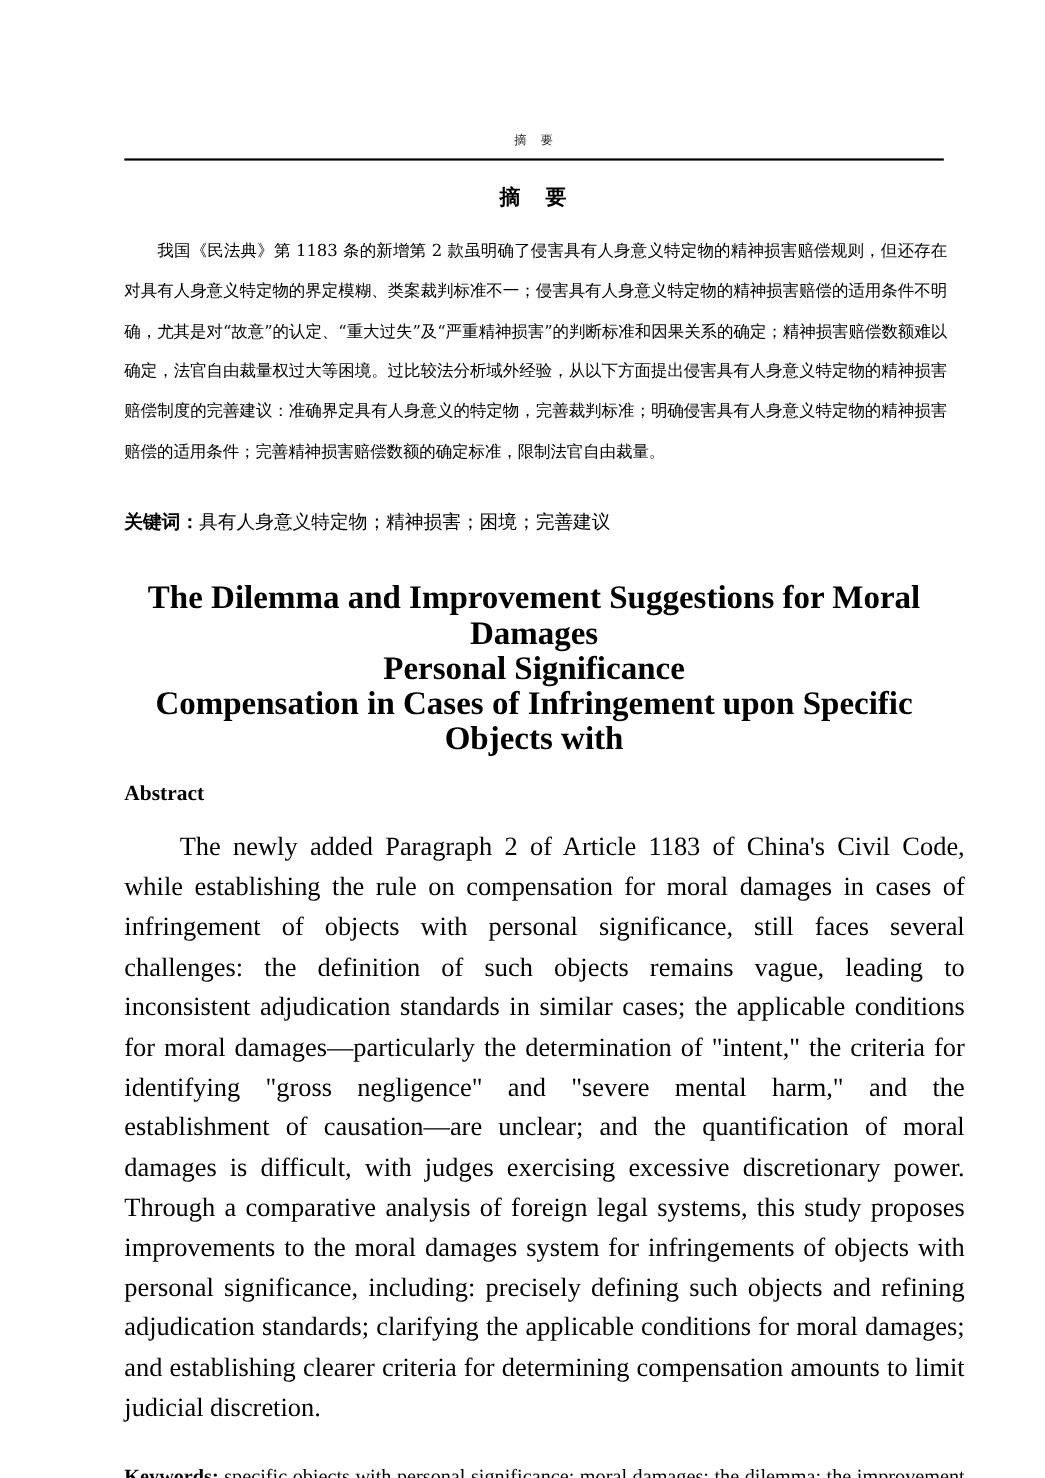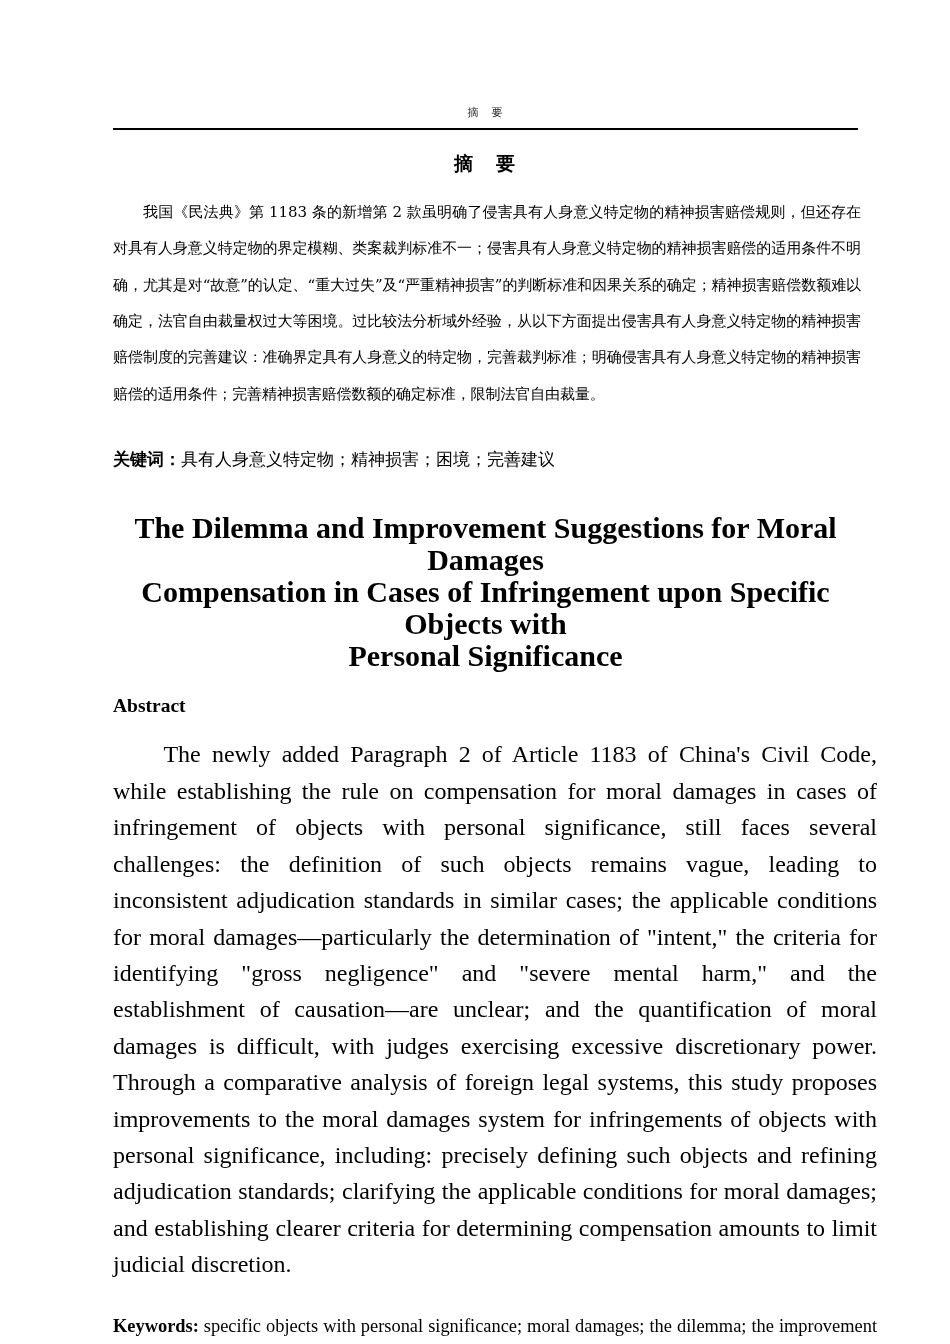--- a/index.html
+++ b/index.html
@@ -11,21 +11,21 @@
     width: 950px;
     height: 1344px;
     position: relative;
     font-family: "Liberation Serif", "DejaVu Serif", serif;
     color: #000000;
     overflow: hidden;
   }
 
   .page {
     position: absolute;
-    left: 0; top: 0;
+    left: 0; top: 16px;
     width: 950px;
     height: 948px;
     box-sizing: border-box;
   }
 
   
   .running-header {
     position: absolute;
     left: 113px;
     top: 106px;
@@ -166,22 +166,22 @@
     <h2 class="cn-section-head">摘　要</h2>
 
     <p class="cn-body">我国《民法典》第 1183 条的新增第 2 款虽明确了侵害具有人身意义特定物的精神损害赔偿规则，但还存在对具有人身意义特定物的界定模糊、类案裁判标准不一；侵害具有人身意义特定物的精神损害赔偿的适用条件不明确，尤其是对“故意”的认定、“重大过失”及“严重精神损害”的判断标准和因果关系的确定；精神损害赔偿数额难以确定，法官自由裁量权过大等困境。过比较法分析域外经验，从以下方面提出侵害具有人身意义特定物的精神损害赔偿制度的完善建议：准确界定具有人身意义的特定物，完善裁判标准；明确侵害具有人身意义特定物的精神损害赔偿的适用条件；完善精神损害赔偿数额的确定标准，限制法官自由裁量。</p>
 
     <p class="cn-keywords">
       <span class="kw-label">关键词：</span><span>具有人身意义特定物；精神损害；困境；完善建议</span>
     </p>
 
     <h1 class="en-title">
       <span class="tl">The Dilemma and Improvement Suggestions for Moral Damages</span>
+      <span class="tl">Personal Significance</span>
       <span class="tl">Compensation in Cases of Infringement upon Specific Objects with</span>
-      <span class="tl">Personal Significance</span>
     </h1>
 
     <h2 class="en-section-head">Abstract</h2>
 
     <p class="en-body">The newly added Paragraph 2 of Article 1183 of China's Civil Code, while establishing the rule on compensation for moral damages in cases of infringement of objects with personal significance, still faces several challenges: the definition of such objects remains vague, leading to inconsistent adjudication standards in similar cases; the applicable conditions for moral damages—particularly the determination of "intent," the criteria for identifying "gross negligence" and "severe mental harm," and the establishment of causation—are unclear; and the quantification of moral damages is difficult, with judges exercising excessive discretionary power. Through a comparative analysis of foreign legal systems, this study proposes improvements to the moral damages system for infringements of objects with personal significance, including: precisely defining such objects and refining adjudication standards; clarifying the applicable conditions for moral damages; and establishing clearer criteria for determining compensation amounts to limit judicial discretion.</p>
 
     <p class="en-keywords">
       <span class="kw-label">Keywords:</span><span> specific objects with personal significance; moral damages; the dilemma; the improvement suggestions</span>
     </p>
 

